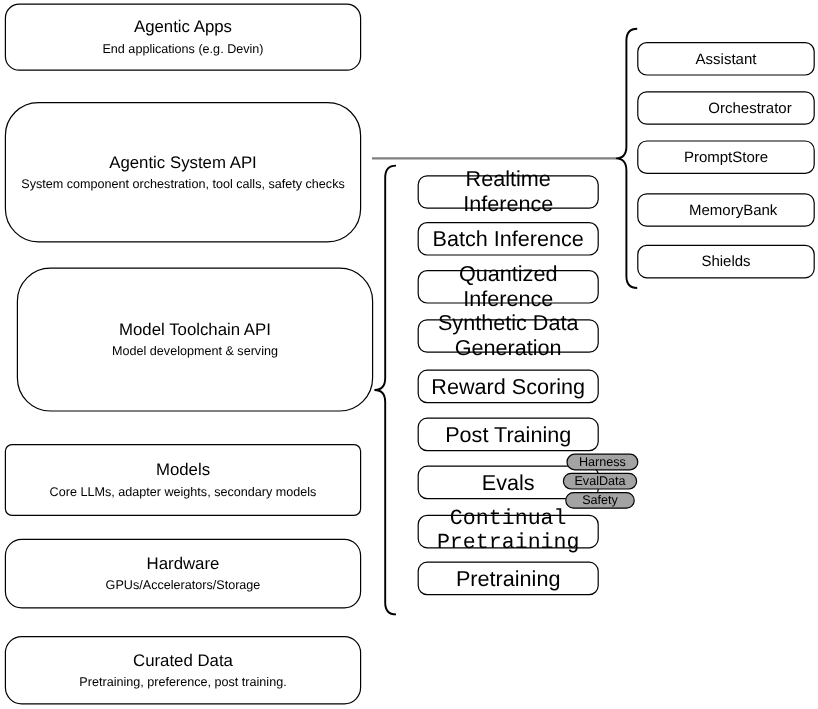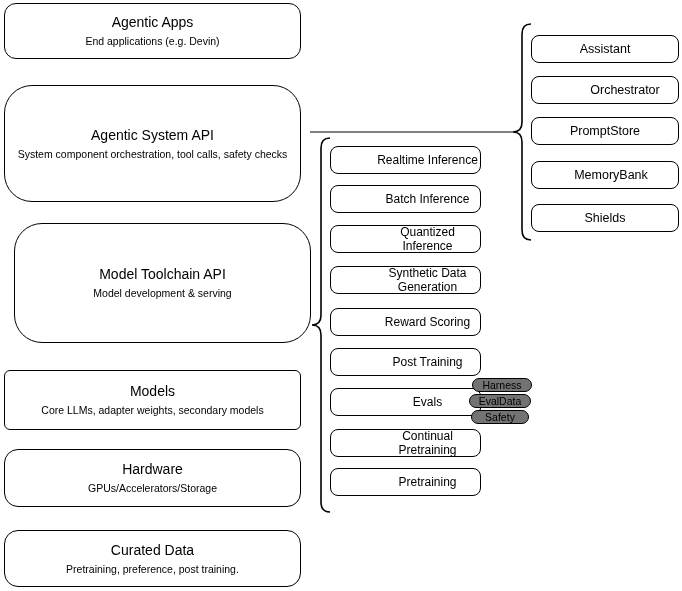--- a/index.html
+++ b/index.html
@@ -20,27 +20,27 @@
     display:flex;
     flex-direction:column;
     align-items:center;
     justify-content:center;
     text-align:center;
     z-index:1;
   }
   .lbox{left:4px;width:297px;}
   .ltitle{font-size:14px;line-height:17px;}
   .lsub{font-size:10.5px;line-height:13px;margin-top:4px;}
-  .mbox{left:330px;width:151px;height:28px;border-radius:8px;font-size:12px;padding-left:44px;}
+  .mbox{left:348px;width:151px;height:28px;border-radius:8px;font-size:18px;}
   .rbox{left:531px;width:148px;height:28px;border-radius:8px;font-size:12.5px;}
   .pill{
     position:absolute;
     box-sizing:border-box;
     border:1.3px solid #000;
-    background:#737373;
+    background:#a3a3a3;
     border-radius:8px;
     display:flex;align-items:center;justify-content:center;
     font-size:10.5px;
     z-index:2;
   }
 </style>
 </head>
 <body>
 
 <div class="canvas">
@@ -95,21 +95,21 @@
   </div>
   <div class="node mbox" style="top:308px;">
     <span>Reward Scoring</span>
   </div>
   <div class="node mbox" style="top:388px;">
     <span>Evals</span>
   </div>
   <div class="node mbox" style="top:348px;">
     <span>Post Training</span>
   </div>
-  <div class="node mbox" style="top:429px;">
+  <div class="node mbox" style="top:429px;font-family:Liberation Mono, monospace;">
     <span>Continual Pretraining</span>
   </div>
   <div class="node mbox" style="top:468px;">
     <span>Pretraining</span>
   </div>
 
   <div class="pill" style="left:472px;top:378px;width:60px;height:14px;">
     <span>Harness</span>
   </div>
   <div class="pill" style="left:469px;top:394px;width:62px;height:14px;">

